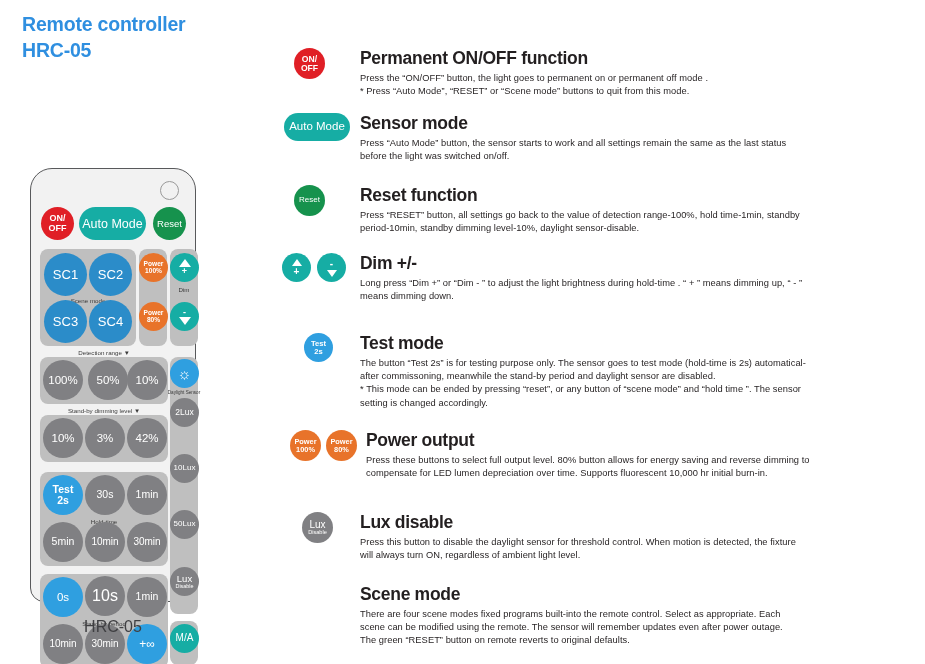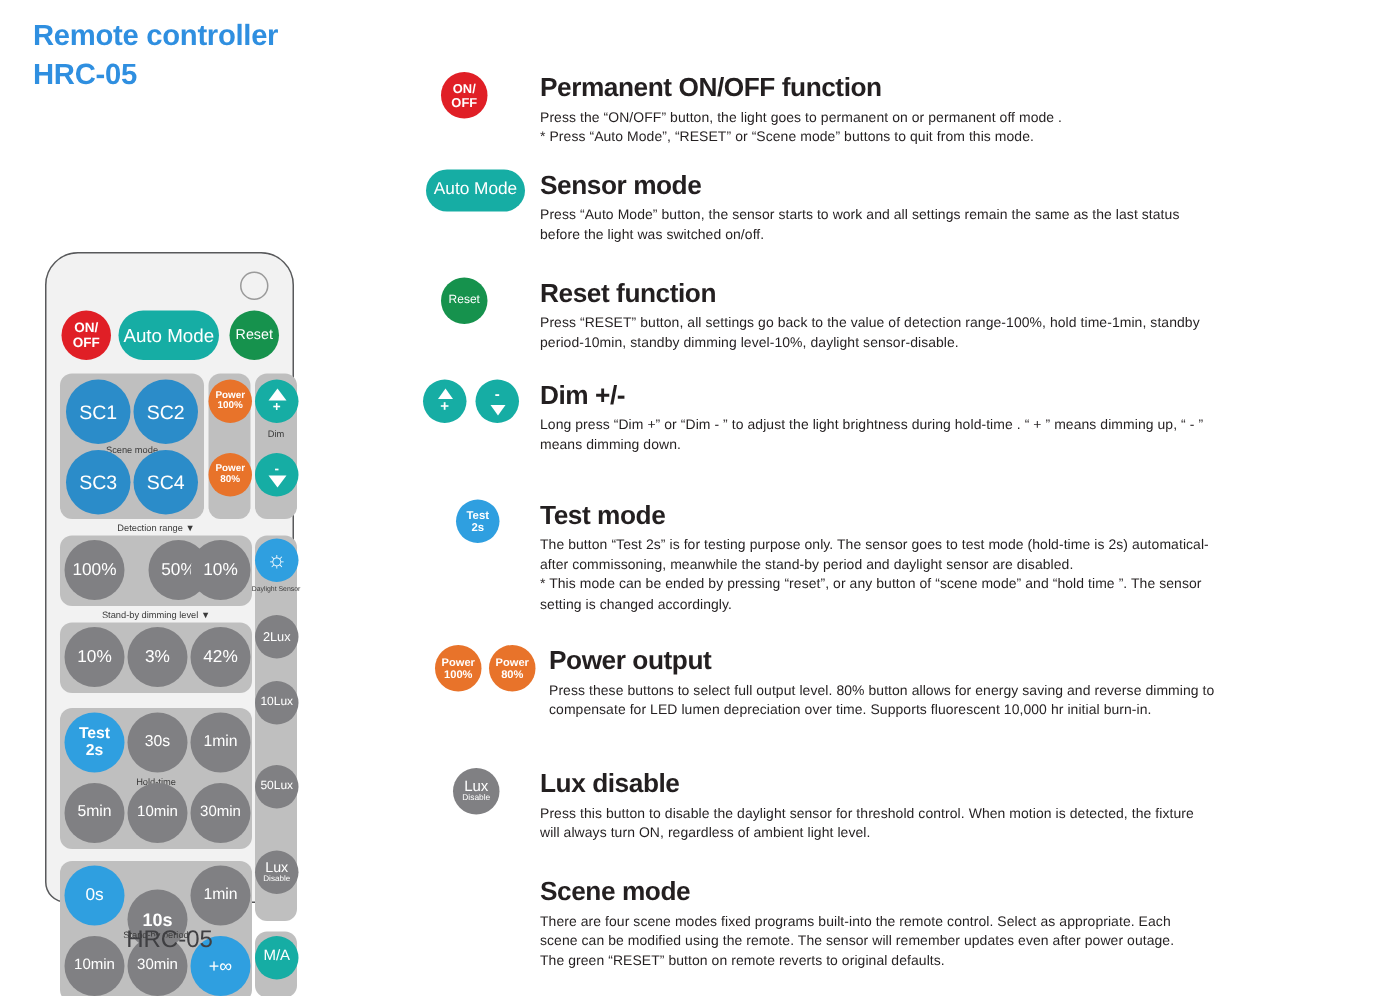--- a/index.html
+++ b/index.html
@@ -231,21 +231,21 @@
       </div>
       <div class="mini-label" style="left:139px; top:117px; width:28px;">Dim</div>
       <div class="keycircle k-teal" style="left:139px; top:133px; width:29px; height:29px;">
         <span style="font-size:9px;font-weight:bold;line-height:1;">-</span>
         <span class="tri tri-down" style="border-left-width:6px;border-right-width:6px;border-top-width:8px;"></span>
       </div>
 
       <div class="mini-label" style="left:9px; top:180px; width:128px;">Detection range ▼</div>
       <div class="plate" style="left:9px; top:188px; width:128px; height:47px;"></div>
       <div class="keycircle k-grey" style="left:12px; top:191px; width:40px; height:40px; font-size:11.5px;">100%</div>
-      <div class="keycircle k-grey" style="left:68px; top:191px; width:40px; height:40px; font-size:11.5px;">50%</div>
+      <div class="keycircle k-grey" style="left:57px; top:191px; width:40px; height:40px; font-size:11.5px;">50%</div>
       <div class="keycircle k-grey" style="left:96px; top:191px; width:40px; height:40px; font-size:11.5px;">10%</div>
 
       <div class="mini-label" style="left:9px; top:238px; width:128px;">Stand-by dimming level ▼</div>
       <div class="plate" style="left:9px; top:246px; width:128px; height:47px;"></div>
       <div class="keycircle k-grey" style="left:12px; top:249px; width:40px; height:40px; font-size:11.5px;">10%</div>
       <div class="keycircle k-grey" style="left:54px; top:249px; width:40px; height:40px; font-size:11.5px;">3%</div>
       <div class="keycircle k-grey" style="left:96px; top:249px; width:40px; height:40px; font-size:11.5px;">42%</div>
 
       <div class="plate" style="left:9px; top:303px; width:128px; height:94px;"></div>
       <div class="keycircle k-blue" style="left:12px; top:306px; width:40px; height:40px; font-size:10.5px; font-weight:bold;">
@@ -254,33 +254,33 @@
       </div>
       <div class="keycircle k-grey" style="left:54px; top:306px; width:40px; height:40px; font-size:10.5px;">30s</div>
       <div class="keycircle k-grey" style="left:96px; top:306px; width:40px; height:40px; font-size:10.5px;">1min</div>
       <div class="mini-label" style="left:9px; top:349px; width:128px;">Hold-time</div>
       <div class="keycircle k-grey" style="left:12px; top:353px; width:40px; height:40px; font-size:10.5px;">5min</div>
       <div class="keycircle k-grey" style="left:54px; top:353px; width:40px; height:40px; font-size:10px;">10min</div>
       <div class="keycircle k-grey" style="left:96px; top:353px; width:40px; height:40px; font-size:10px;">30min</div>
 
       <div class="plate" style="left:9px; top:405px; width:128px; height:94px;"></div>
       <div class="keycircle k-blue" style="left:12px; top:408px; width:40px; height:40px; font-size:11.5px;">0s</div>
-      <div class="keycircle k-grey" style="left:54px; top:424px; width:40px; height:40px; font-size:12px;font-weight:bold;">10s</div>
+      <div class="keycircle k-grey" style="left:54px; top:407px; width:40px; height:40px; font-size:16px;">10s</div>
       <div class="keycircle k-grey" style="left:96px; top:408px; width:40px; height:40px; font-size:10.5px;">1min</div>
       <div class="mini-label" style="left:9px; top:451px; width:128px;">Stand-by period</div>
       <div class="keycircle k-grey" style="left:12px; top:455px; width:40px; height:40px; font-size:10px;">10min</div>
       <div class="keycircle k-grey" style="left:54px; top:455px; width:40px; height:40px; font-size:10px;">30min</div>
       <div class="keycircle k-blue" style="left:96px; top:455px; width:40px; height:40px; font-size:12px;">+∞</div>
 
       <div class="plate" style="left:139px; top:188px; width:28px; height:257px;"></div>
       <div class="keycircle k-blue" style="left:139px; top:190px; width:29px; height:29px;">
         <span class="sensor-glyph">☼</span>
       </div>
       <div class="mini-label" style="left:136px; top:221px; width:34px; font-size:4.6px;">Daylight Sensor</div>
-      <div class="keycircle k-grey" style="left:139px; top:241px; width:29px; height:29px; font-size:8.5px;text-align:right;">2Lux</div>
+      <div class="keycircle k-grey" style="left:139px; top:229px; width:29px; height:29px; font-size:8.5px;text-align:right;">2Lux</div>
       <div class="keycircle k-grey" style="left:139px; top:285px; width:29px; height:29px; font-size:8px;">10Lux</div>
       <div class="keycircle k-grey" style="left:139px; top:341px; width:29px; height:29px; font-size:8px;">50Lux</div>
       <div class="keycircle k-grey" style="left:139px; top:398px; width:29px; height:29px; font-size:9.5px;">
         <span>Lux</span>
         <span style="font-size:5.4px;">Disable</span>
       </div>
       <div class="plate" style="left:139px; top:452px; width:28px; height:44px;"></div>
       <div class="keycircle k-teal" style="left:139px; top:455px; width:29px; height:29px; font-size:10px;">M/A</div>
 
     </div>

